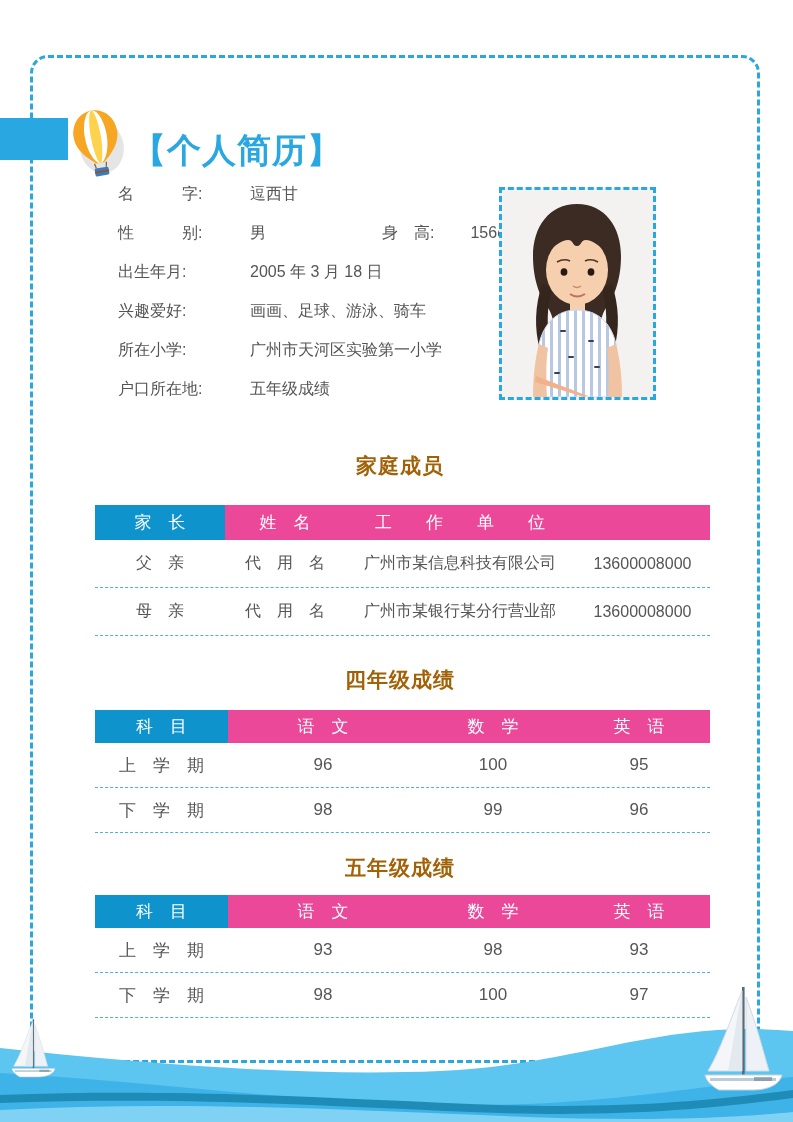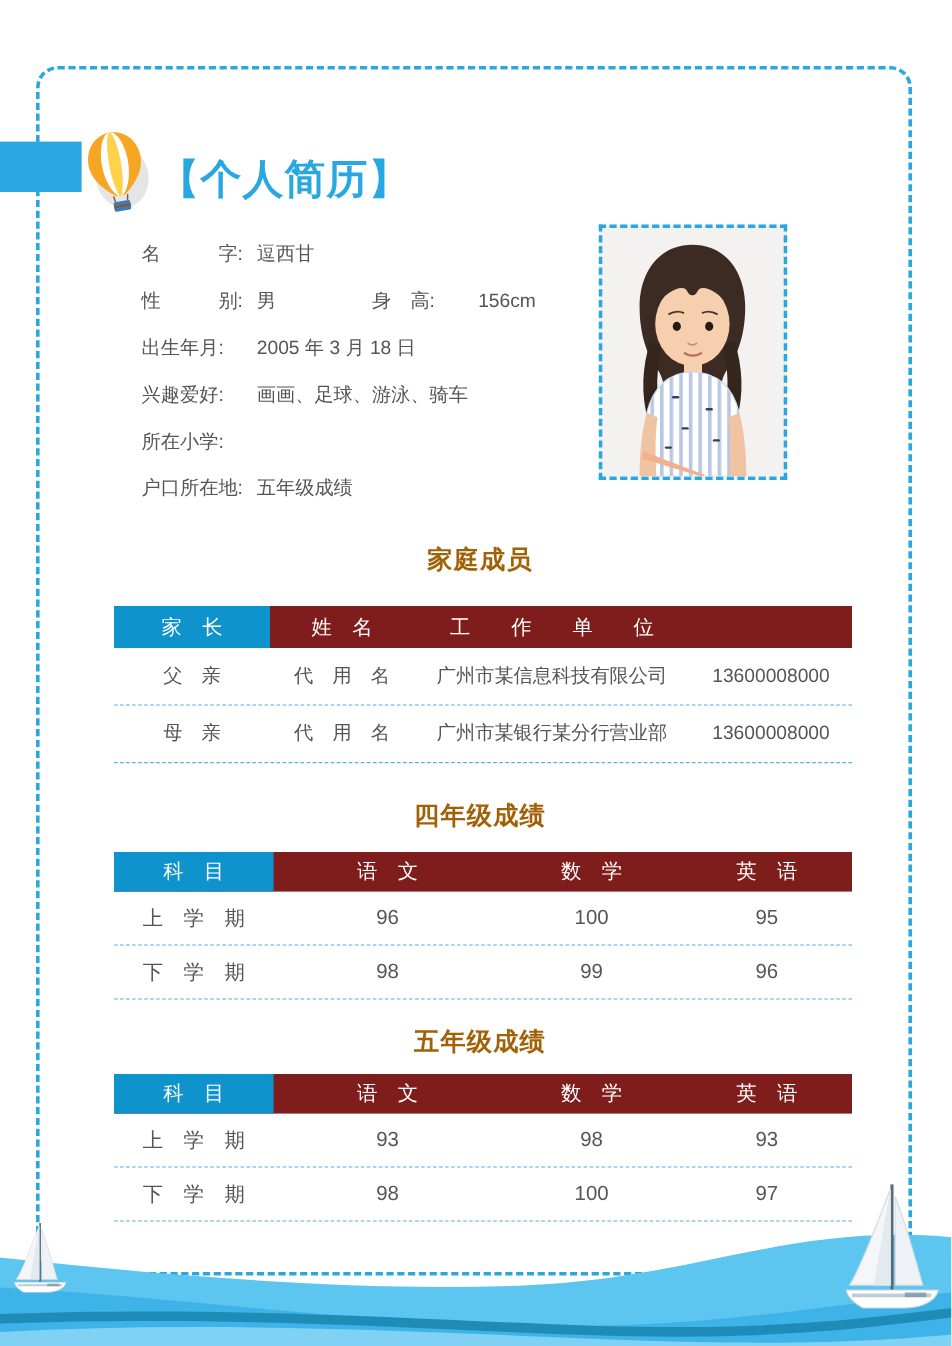--- a/index.html
+++ b/index.html
@@ -17,41 +17,41 @@
     position:absolute; left:0; top:118px; width:68px; height:42px;
     background:#29a7e0; z-index:3;
   }
   .balloon { position:absolute; left:70px; top:108px; width:54px; height:70px; z-index:4; }
   .page-title {
     position:absolute; left:132px; top:114px; z-index:3;
     font-size:34px; font-weight:bold; color:#29a7e0; letter-spacing:1px;
     line-height:40px; white-space:nowrap;margin-top:16px;
   }
   .info { position:absolute; left:118px; top:184px; z-index:3; }
-  .info-row { height:39px; display:flex; align-items:flex-end; font-size:16px; color:#555; white-space:nowrap; }
+  .info-row { height:39px; display:flex; align-items:flex-start; font-size:16px; color:#555; white-space:nowrap;gap:36px; }
   .lbl { display:inline-block; min-width:96px; }
   .pair2 { margin-left:80px; }
   .pair2 .lbl { min-width:84px; }
   .photo-frame {
     position:absolute; left:499px; top:187px; width:157px; height:213px;
     border:3px dashed #29a7e0; z-index:3; background:#f4f2f0; overflow:hidden;
   }
   .photo-frame svg { display:block; width:100%; height:100%; }
   .section-title {
     position:absolute; left:90px; width:620px; text-align:center; z-index:3;
     font-size:21px; font-weight:bold; color:#a16207; letter-spacing:1px;
   }
   .t-family-title { top:452px; }
   .t-g4-title { top:666px; }
   .t-g5-title { top:854px; }
   .tbl { position:absolute; left:95px; width:615px; z-index:3; }
   .tbl-family { top:505px; }
   .tbl-g4 { top:710px; }
   .tbl-g5 { top:895px; }
-  .thead { display:flex; background:#7f1d1d; color:#ffffff; font-size:17px; height:35px; }
+  .thead { display:flex; background:#ec4899; color:#ffffff; font-size:17px; height:35px; }
   .tbl-g4 .thead, .tbl-g5 .thead { height:33px; }
   .th { display:flex; align-items:center; justify-content:center; white-space:nowrap; }
   .th-dark { background:#0e93cd; }
   .trow {
     display:flex; height:48px; align-items:center;
     border-bottom:1px dashed #4fb2da; font-size:16px; color:#555;
   }
   .tbl-g4 .trow, .tbl-g5 .trow { height:45px; font-size:17px; }
   .td { display:flex; align-items:center; justify-content:center; text-align:left; white-space:nowrap; }
   
@@ -103,20 +103,21 @@
     <div class="info-row">
       <span class="lbl">出生年月:</span>
       <span class="val">2005 年 3 月 18 日</span>
     </div>
     <div class="info-row">
       <span class="lbl">兴趣爱好:</span>
       <span class="val">画画、足球、游泳、骑车</span>
     </div>
     <div class="info-row">
       <span class="lbl">所在小学:</span>
+      <span class="val">广州市天河区实验第一小学</span>
     </div>
     <div class="info-row">
       <span class="lbl">户口所在地:</span>
       <span class="val">五年级成绩</span>
     </div>
   </div>
 
   <div class="photo-frame">
     <svg viewBox="0 0 151 207" xmlns="http://www.w3.org/2000/svg">
       <defs>

